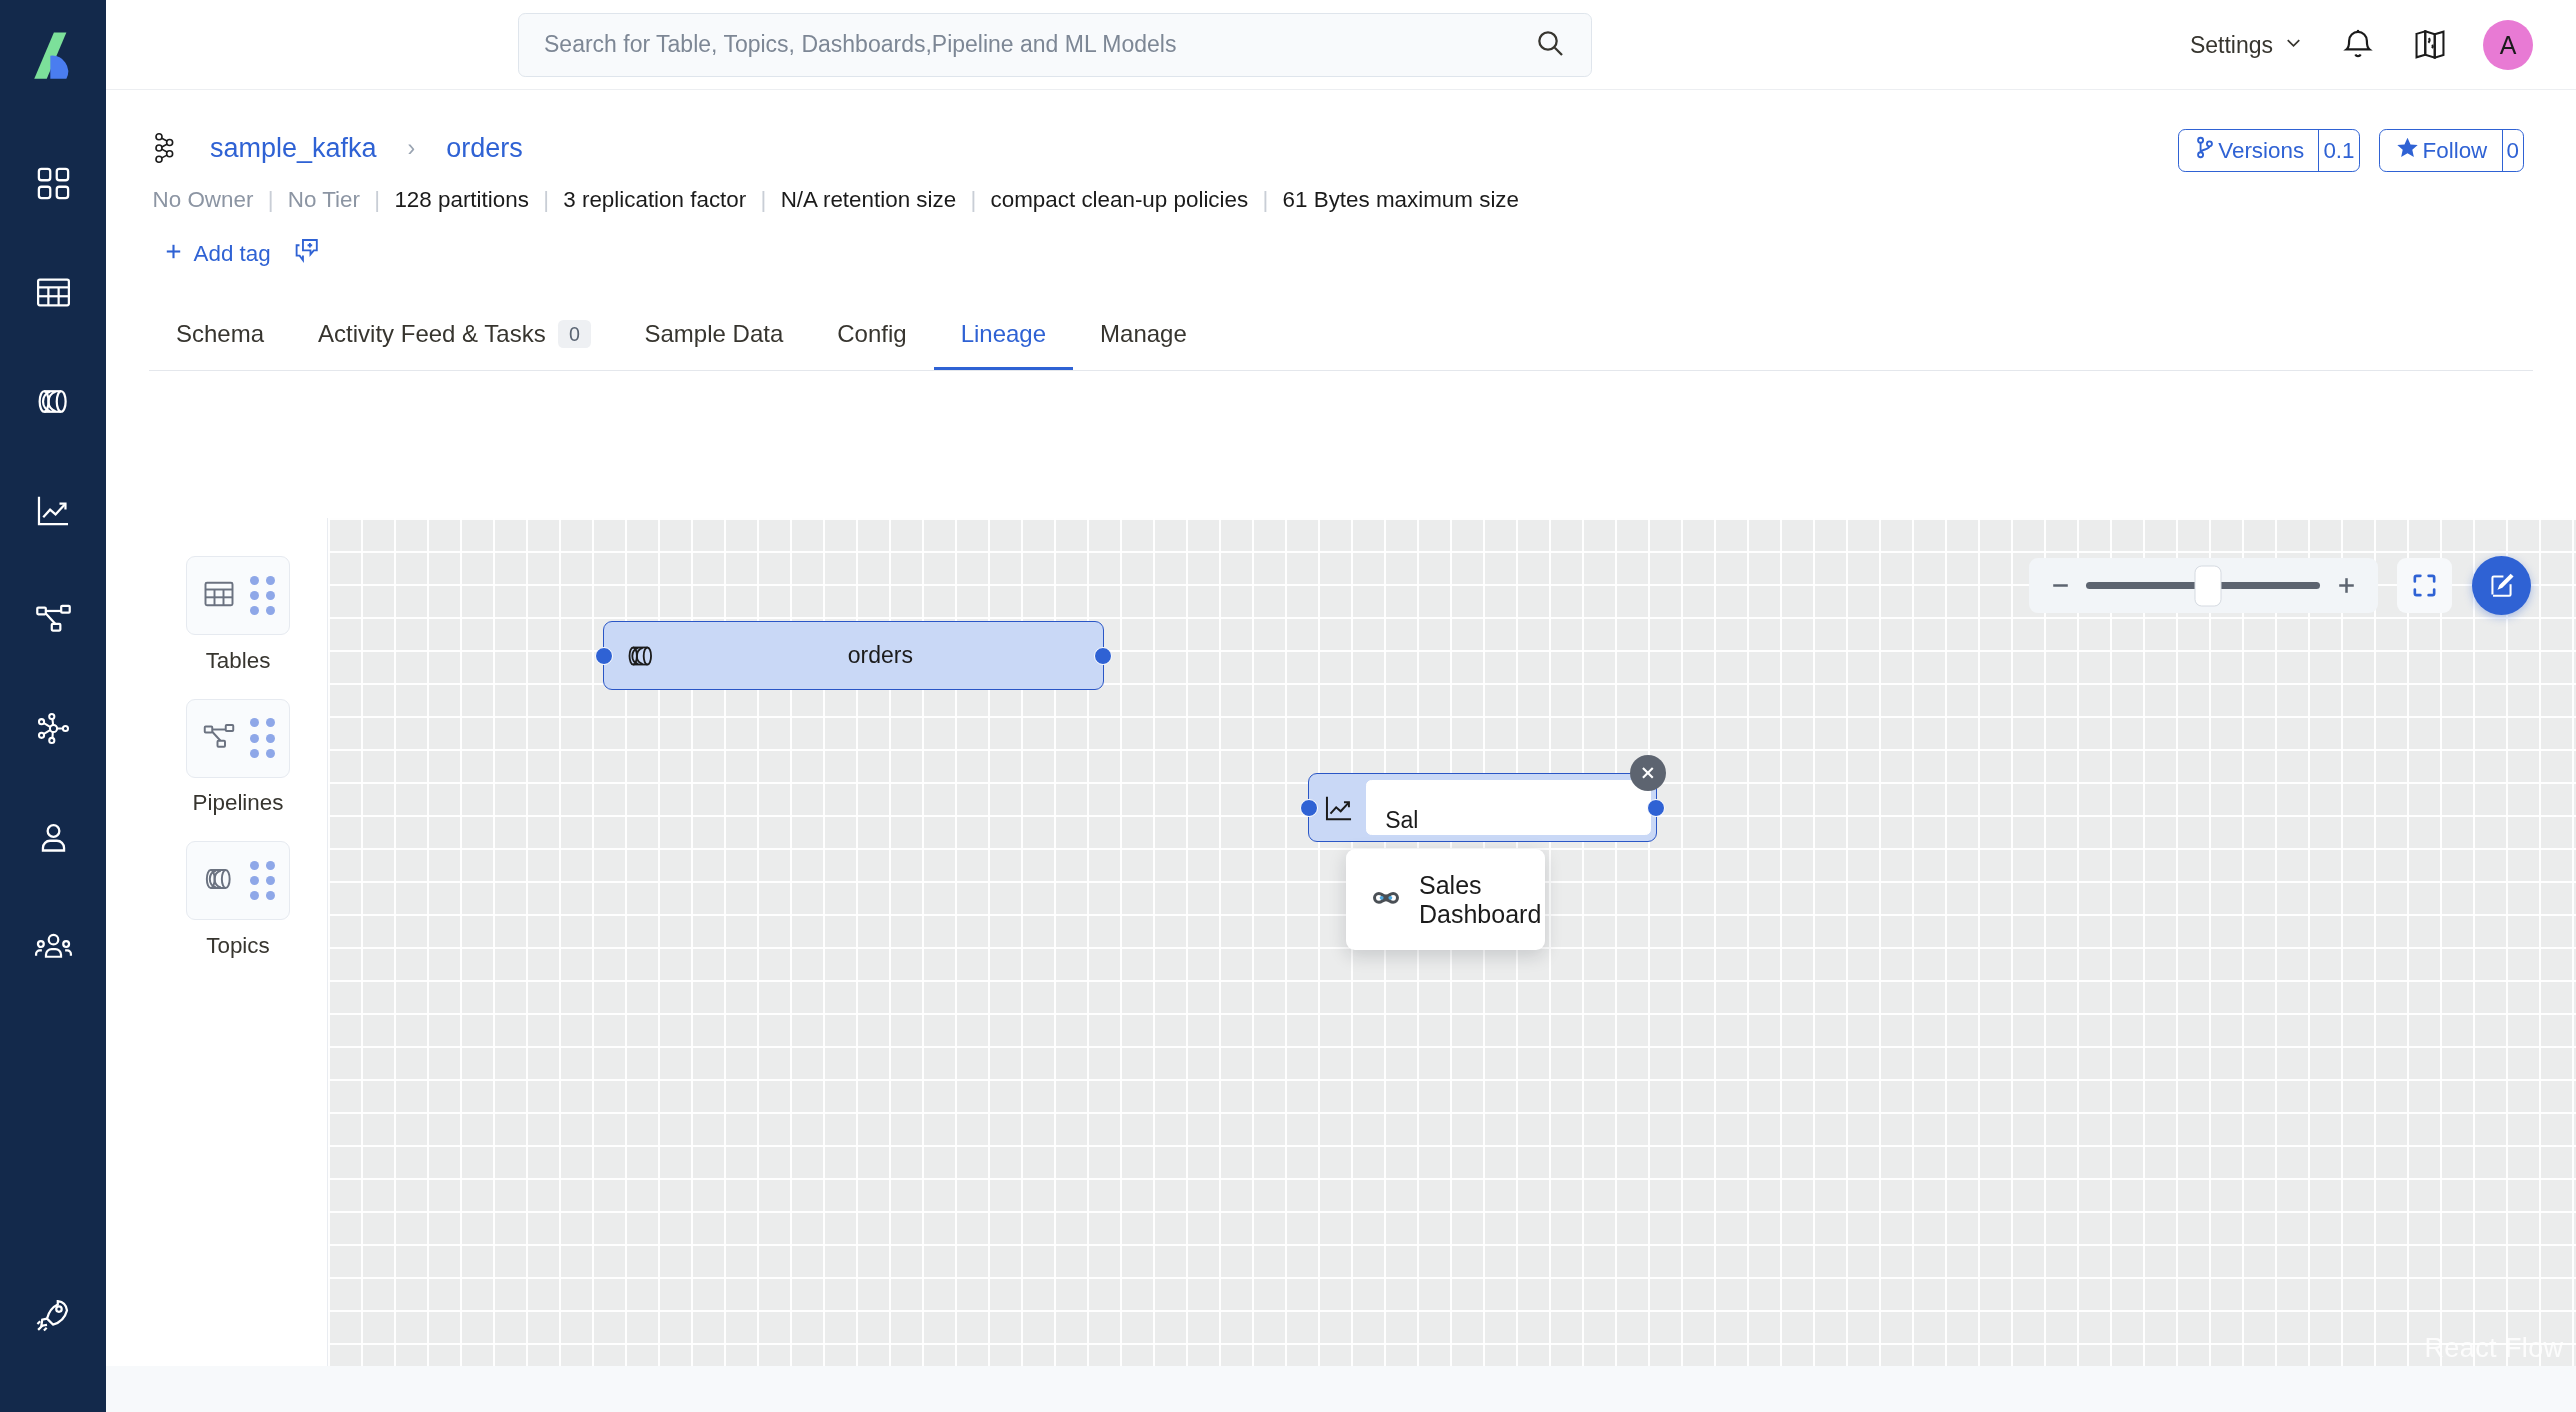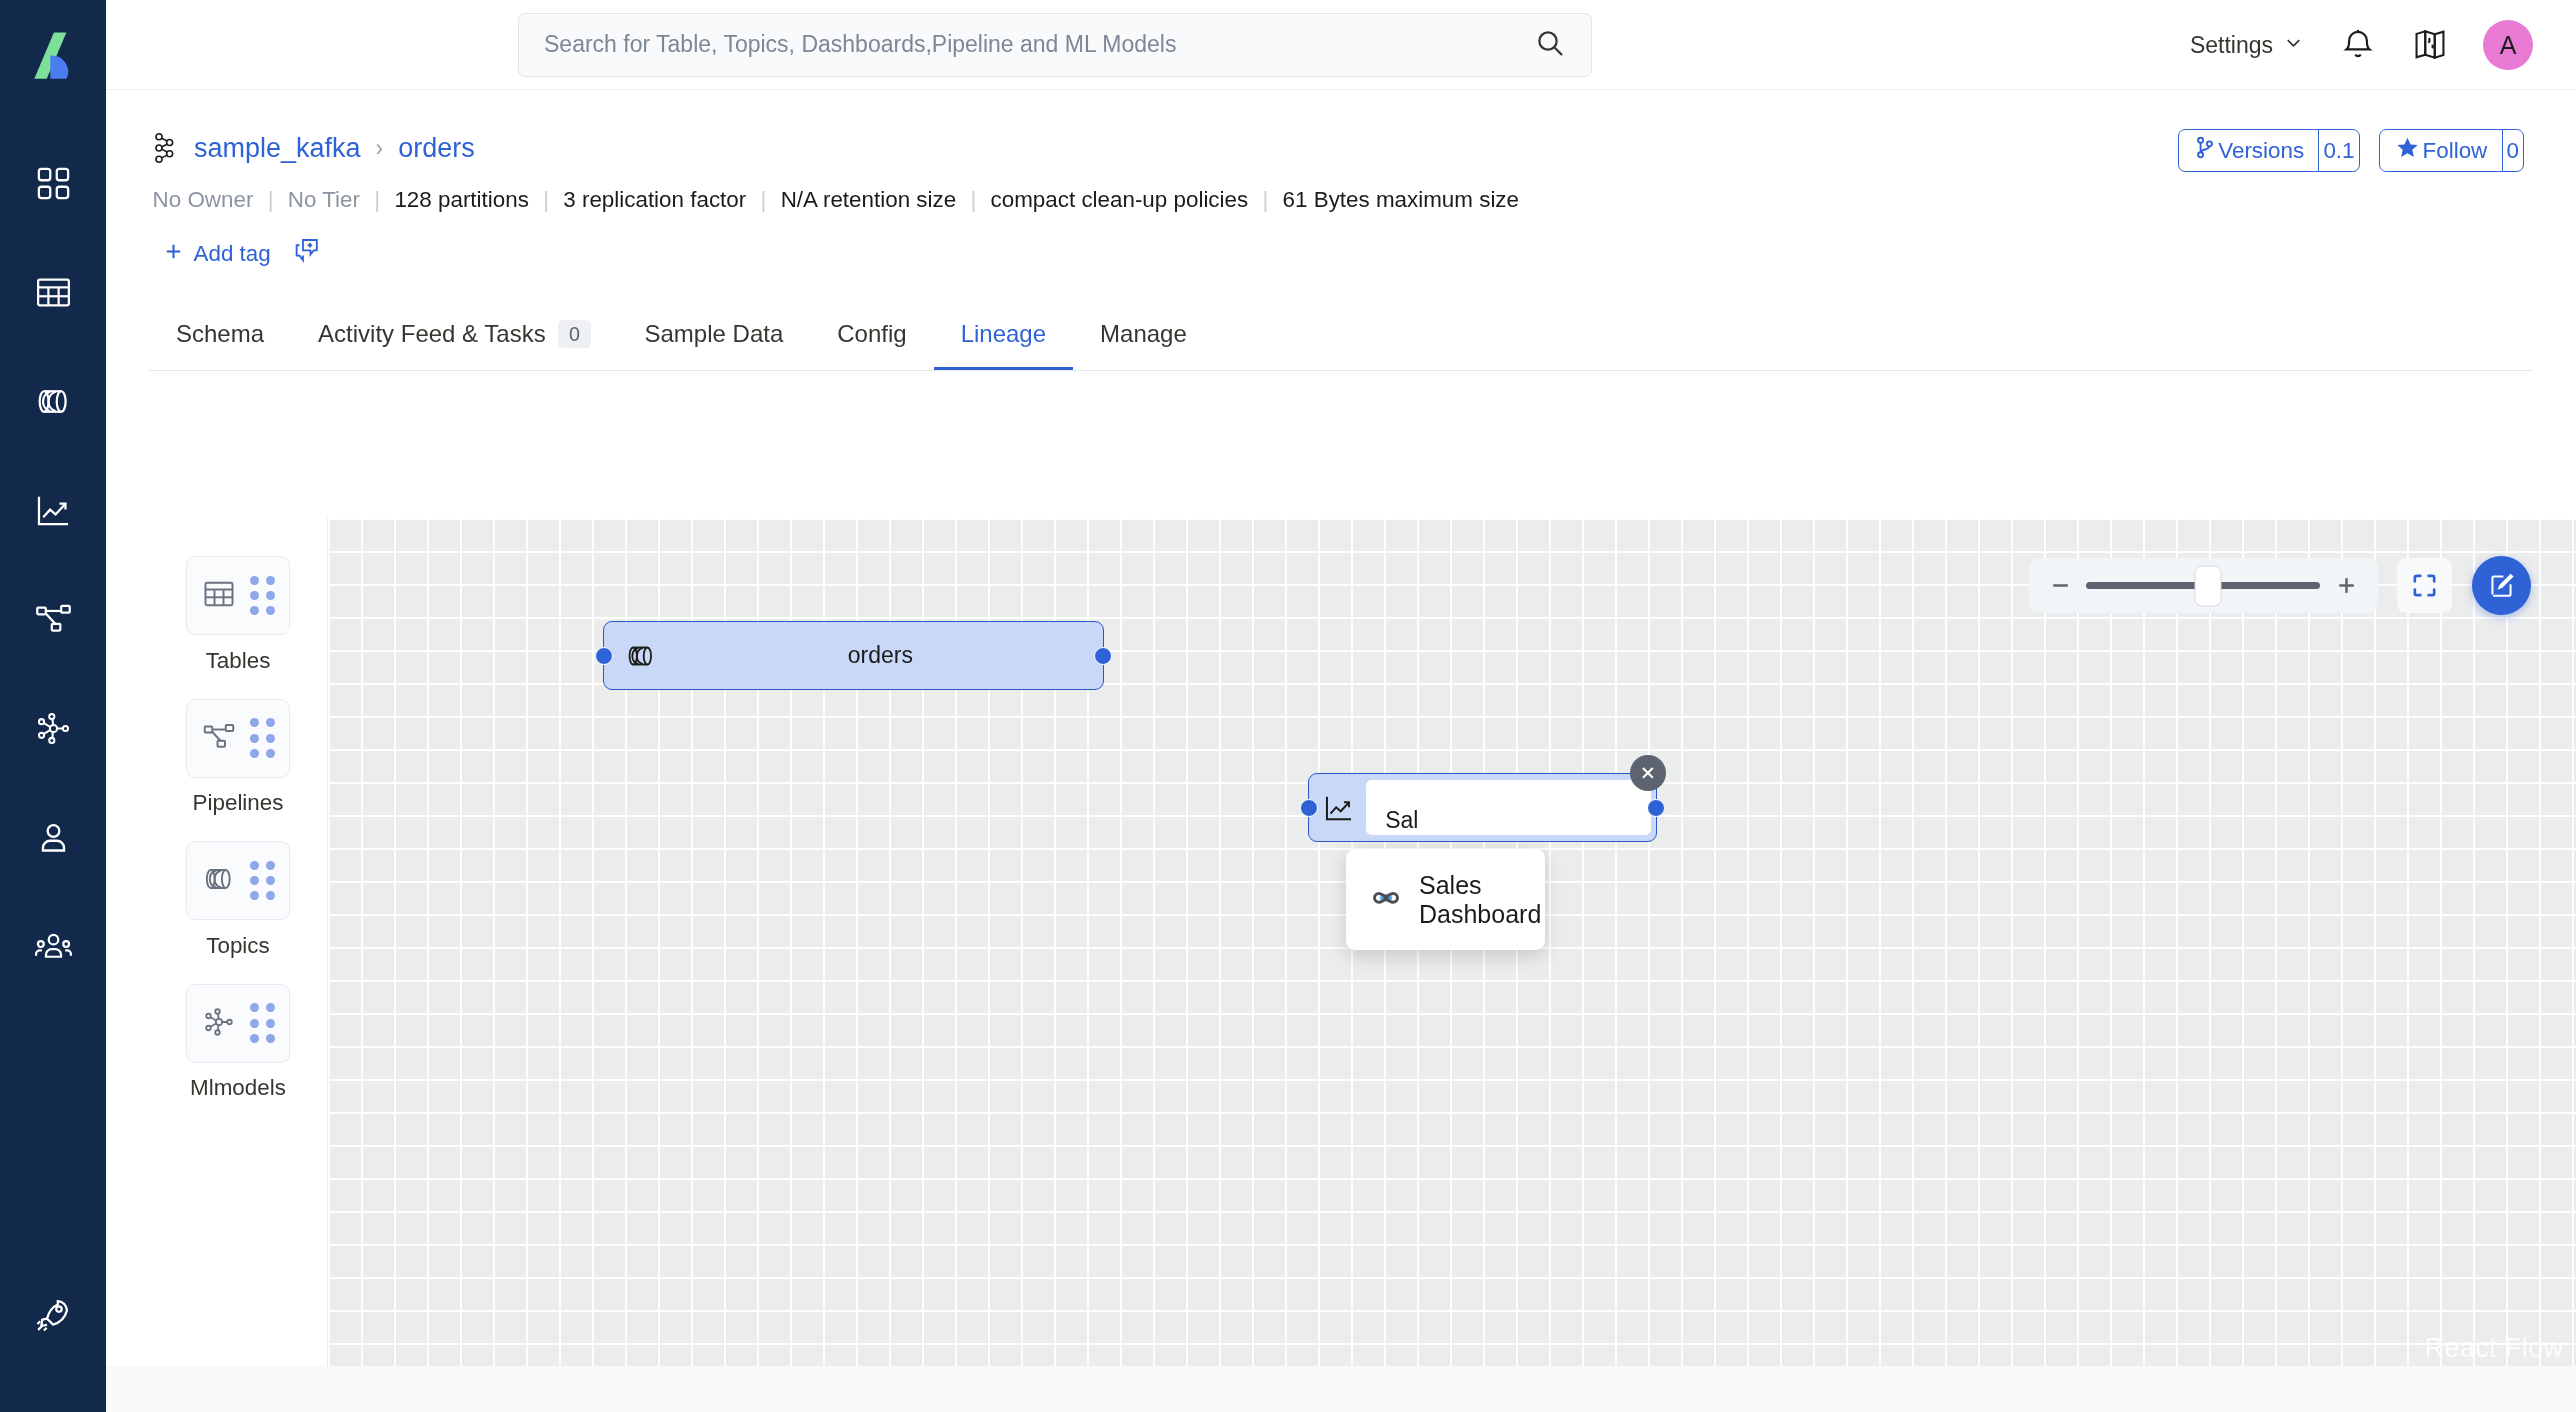--- a/index.html
+++ b/index.html
@@ -57,21 +57,21 @@
     display: flex; align-items: center; justify-content: center;
     color: #1b1b1b; font-size: 25px; cursor: pointer;
   }
 
   
   .page {
     position: absolute; left: 106px; top: 90px; width: 2470px; height: 1323px;
     background: #ffffff;
   }
   .header { position: relative; padding: 41px 54px 0 43px; }
-  .breadcrumb { display: flex; align-items: center; gap: 15px; }
+  .breadcrumb { display: flex; align-items: center; gap: 31px; }
   .svc-icon { width: 30px; height: 34px; }
   .crumb {
     font-size: 27px; color: #2f62d4; cursor: pointer;
   }
   .crumb-sep { font-size: 23px; color: #9aa4b2; }
   .crumb-current { font-size: 27px; color: #2f62d4; cursor: pointer; }
 
   .meta-row {
     margin-top: 21.5px; margin-left: 3.6px;
     display: flex; align-items: center; font-size: 22.4px; color: #1b1b1b;
@@ -533,44 +533,20 @@
                 <i></i>
                 <i></i>
                 <i></i>
                 <i></i>
                 <i></i>
             </span>
           </div>
           <div class="pal-label">Topics</div>
         </div>
 
-        <div class="pal-item">
-          <div class="pal-card">
-            <span>
-              <svg width="36" height="36" viewBox="0 0 24 24" fill="none" stroke="#6b7280" stroke-width="1.2">
-                <circle cx="12" cy="12" r="2.1"></circle>
-                  <circle cx="5" cy="8" r="1.5"></circle>
-                  <circle cx="5" cy="16" r="1.5"></circle>
-                <circle cx="11" cy="5" r="1.5"></circle>
-                  <circle cx="11" cy="19" r="1.5"></circle>
-                  <circle cx="19" cy="12" r="1.5"></circle>
-                <path d="M6.4 8.8L10 11M6.4 15.2L10 13M11.4 6.5L11.8 10M11.6 14L11.4 17.5M14.1 12h3.4"></path>
-              </svg>
-            </span>
-            <span class="dots">
-              <i></i>
-                <i></i>
-                <i></i>
-                <i></i>
-                <i></i>
-                <i></i>
-            </span>
-          </div>
-          <div class="pal-label">Mlmodels</div>
-        </div>
       </div>
 
       <div class="canvas-wrap">
         <div class="canvas">
 
           <div class="node" style="left:275px; top:103px; width:501px; height:69px;">
             <span class="handle left"></span>
             <span class="node-icon">
               <svg width="34" height="34" viewBox="0 0 24 24" fill="none" stroke="#1b1b1b" stroke-width="1.3">
                 <ellipse cx="6.5" cy="12" rx="2.6" ry="6"></ellipse>

